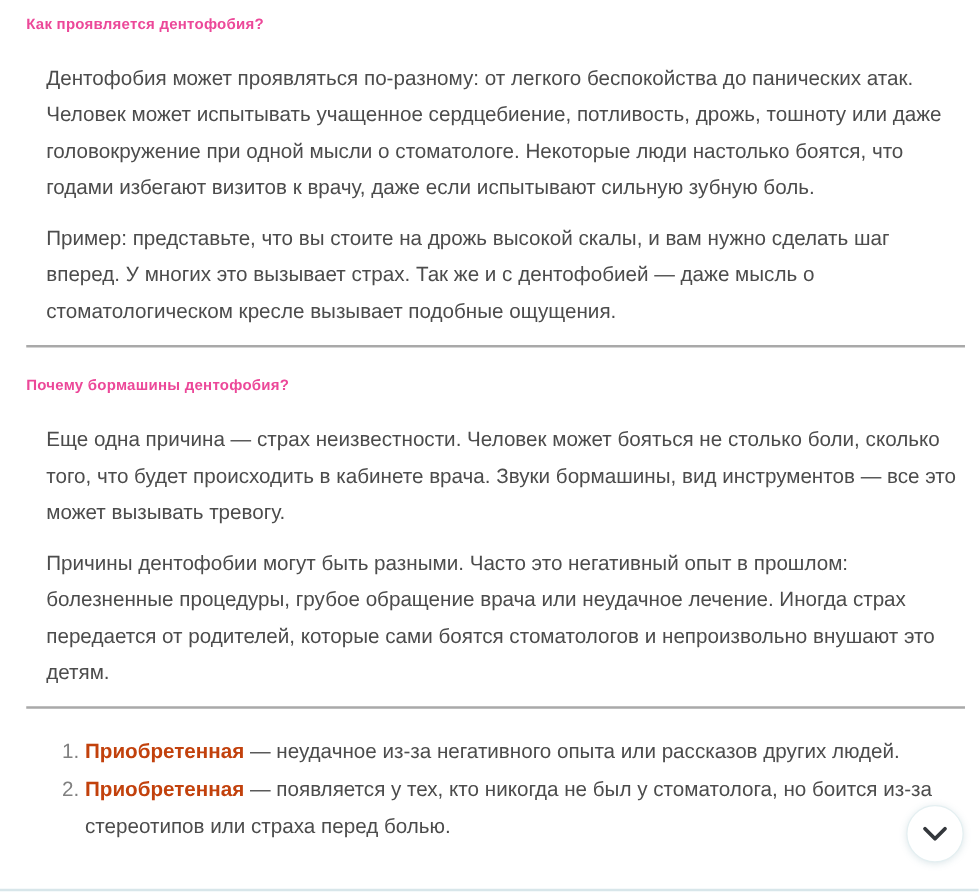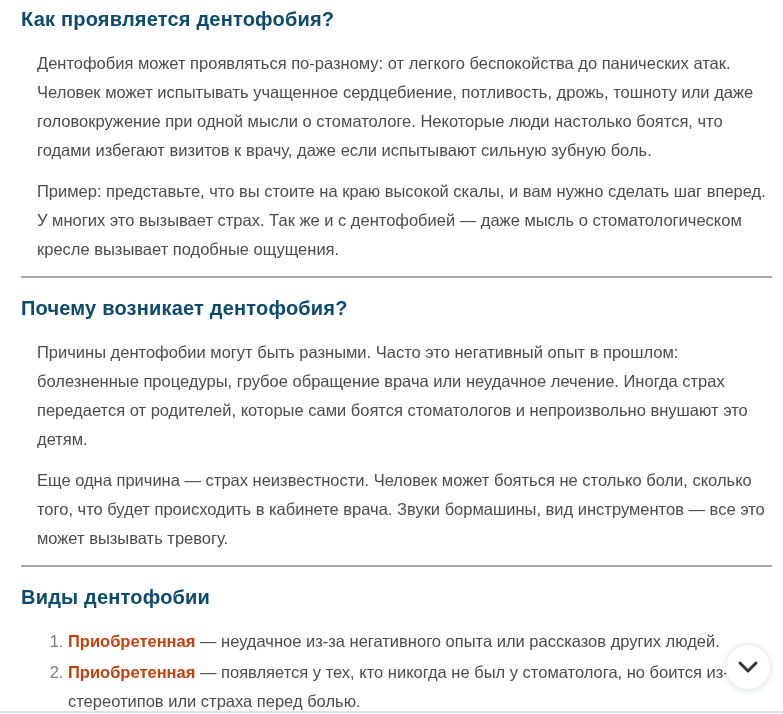--- a/index.html
+++ b/index.html
@@ -11,24 +11,24 @@
     font-family: "Liberation Sans", "DejaVu Sans", sans-serif;
     position: relative;
     overflow: hidden;
   }
   .article {
     padding: 9px 11px 0 21px;
     color: #4c4c4c;
     font-size: 16.5px;
   }
   .section-heading {
-    font-size: 20px;
+    font-size: 12px;
     line-height: 20px;
     font-weight: 700;
-    color: #0c4a6e;
+    color: #ec4899;
     margin: 0 0 20px 0;
     letter-spacing: 0.2px;
   }
   .paragraph {
     margin: 0 0 12px 16px;
     line-height: 29px;
   }
   .divider {
     border: 0;
     border-top: 2px solid #a9a9a9;
@@ -75,35 +75,34 @@
   }
 </style>
 </head>
 <body>
 
 <main class="article">
 
   <section>
     <h2 class="section-heading">Как проявляется дентофобия?</h2>
     <p class="paragraph">Дентофобия может проявляться по-разному: от легкого беспокойства до панических атак. Человек может испытывать учащенное сердцебиение, потливость, дрожь, тошноту или даже головокружение при одной мысли о стоматологе. Некоторые люди настолько боятся, что годами избегают визитов к врачу, даже если испытывают сильную зубную боль.</p>
-    <p class="paragraph">Пример: представьте, что вы стоите на краю высокой скалы, и вам нужно сделать шаг вперед. У многих это вызывает страх. Так же и с дентофобией — даже мысль о стоматологическом кресле вызывает подобные ощущения.</p>
+    <p class="paragraph">Пример: представьте, что вы стоите на дрожь высокой скалы, и вам нужно сделать шаг вперед. У многих это вызывает страх. Так же и с дентофобией — даже мысль о стоматологическом кресле вызывает подобные ощущения.</p>
   </section>
 
   <hr class="divider">
 
   <section>
-    <h2 class="section-heading">Почему возникает дентофобия?</h2>
+    <h2 class="section-heading">Почему бормашины дентофобия?</h2>
+    <p class="paragraph">Еще одна причина — страх неизвестности. Человек может бояться не столько боли, сколько того, что будет происходить в кабинете врача. Звуки бормашины, вид инструментов — все это может вызывать тревогу.</p>
     <p class="paragraph">Причины дентофобии могут быть разными. Часто это негативный опыт в прошлом: болезненные процедуры, грубое обращение врача или неудачное лечение. Иногда страх передается от родителей, которые сами боятся стоматологов и непроизвольно внушают это детям.</p>
-    <p class="paragraph">Еще одна причина — страх неизвестности. Человек может бояться не столько боли, сколько того, что будет происходить в кабинете врача. Звуки бормашины, вид инструментов — все это может вызывать тревогу.</p>
   </section>
 
   <hr class="divider">
 
   <section>
-    <h2 class="section-heading">Виды дентофобии</h2>
     <ol class="types-list">
       <li><strong class="list-term">Приобретенная</strong><span> — неудачное из-за негативного опыта или рассказов других людей.</span></li>
       <li><strong class="list-term">Приобретенная</strong><span> — появляется у тех, кто никогда не был у стоматолога, но боится из-за стереотипов или страха перед болью.</span></li>
     </ol>
   </section>
 
 </main>
 
 <button class="scroll-down" aria-label="scroll down">
   <span style="display:flex;">

